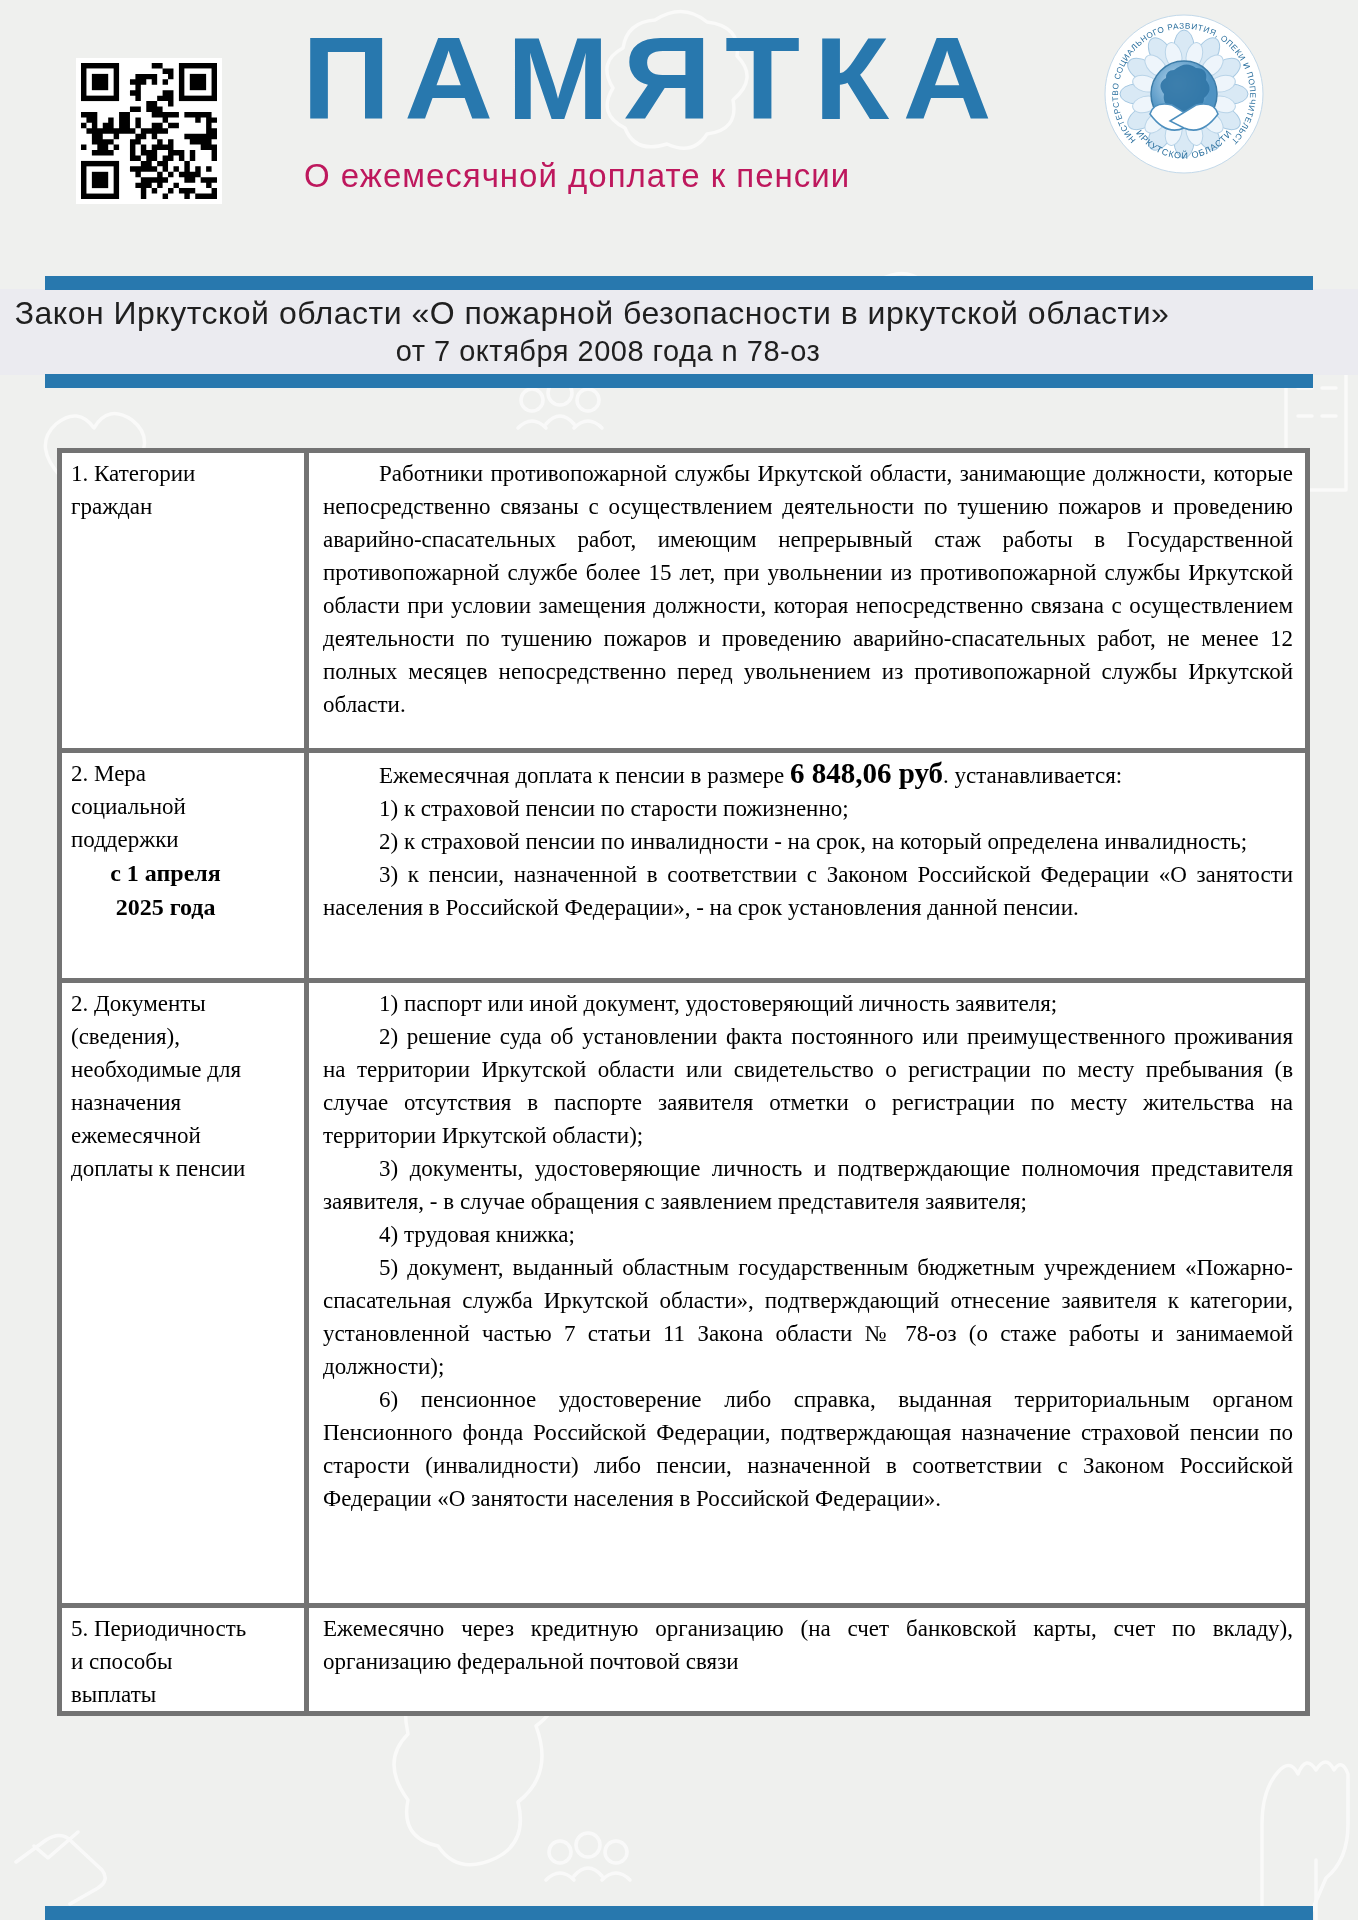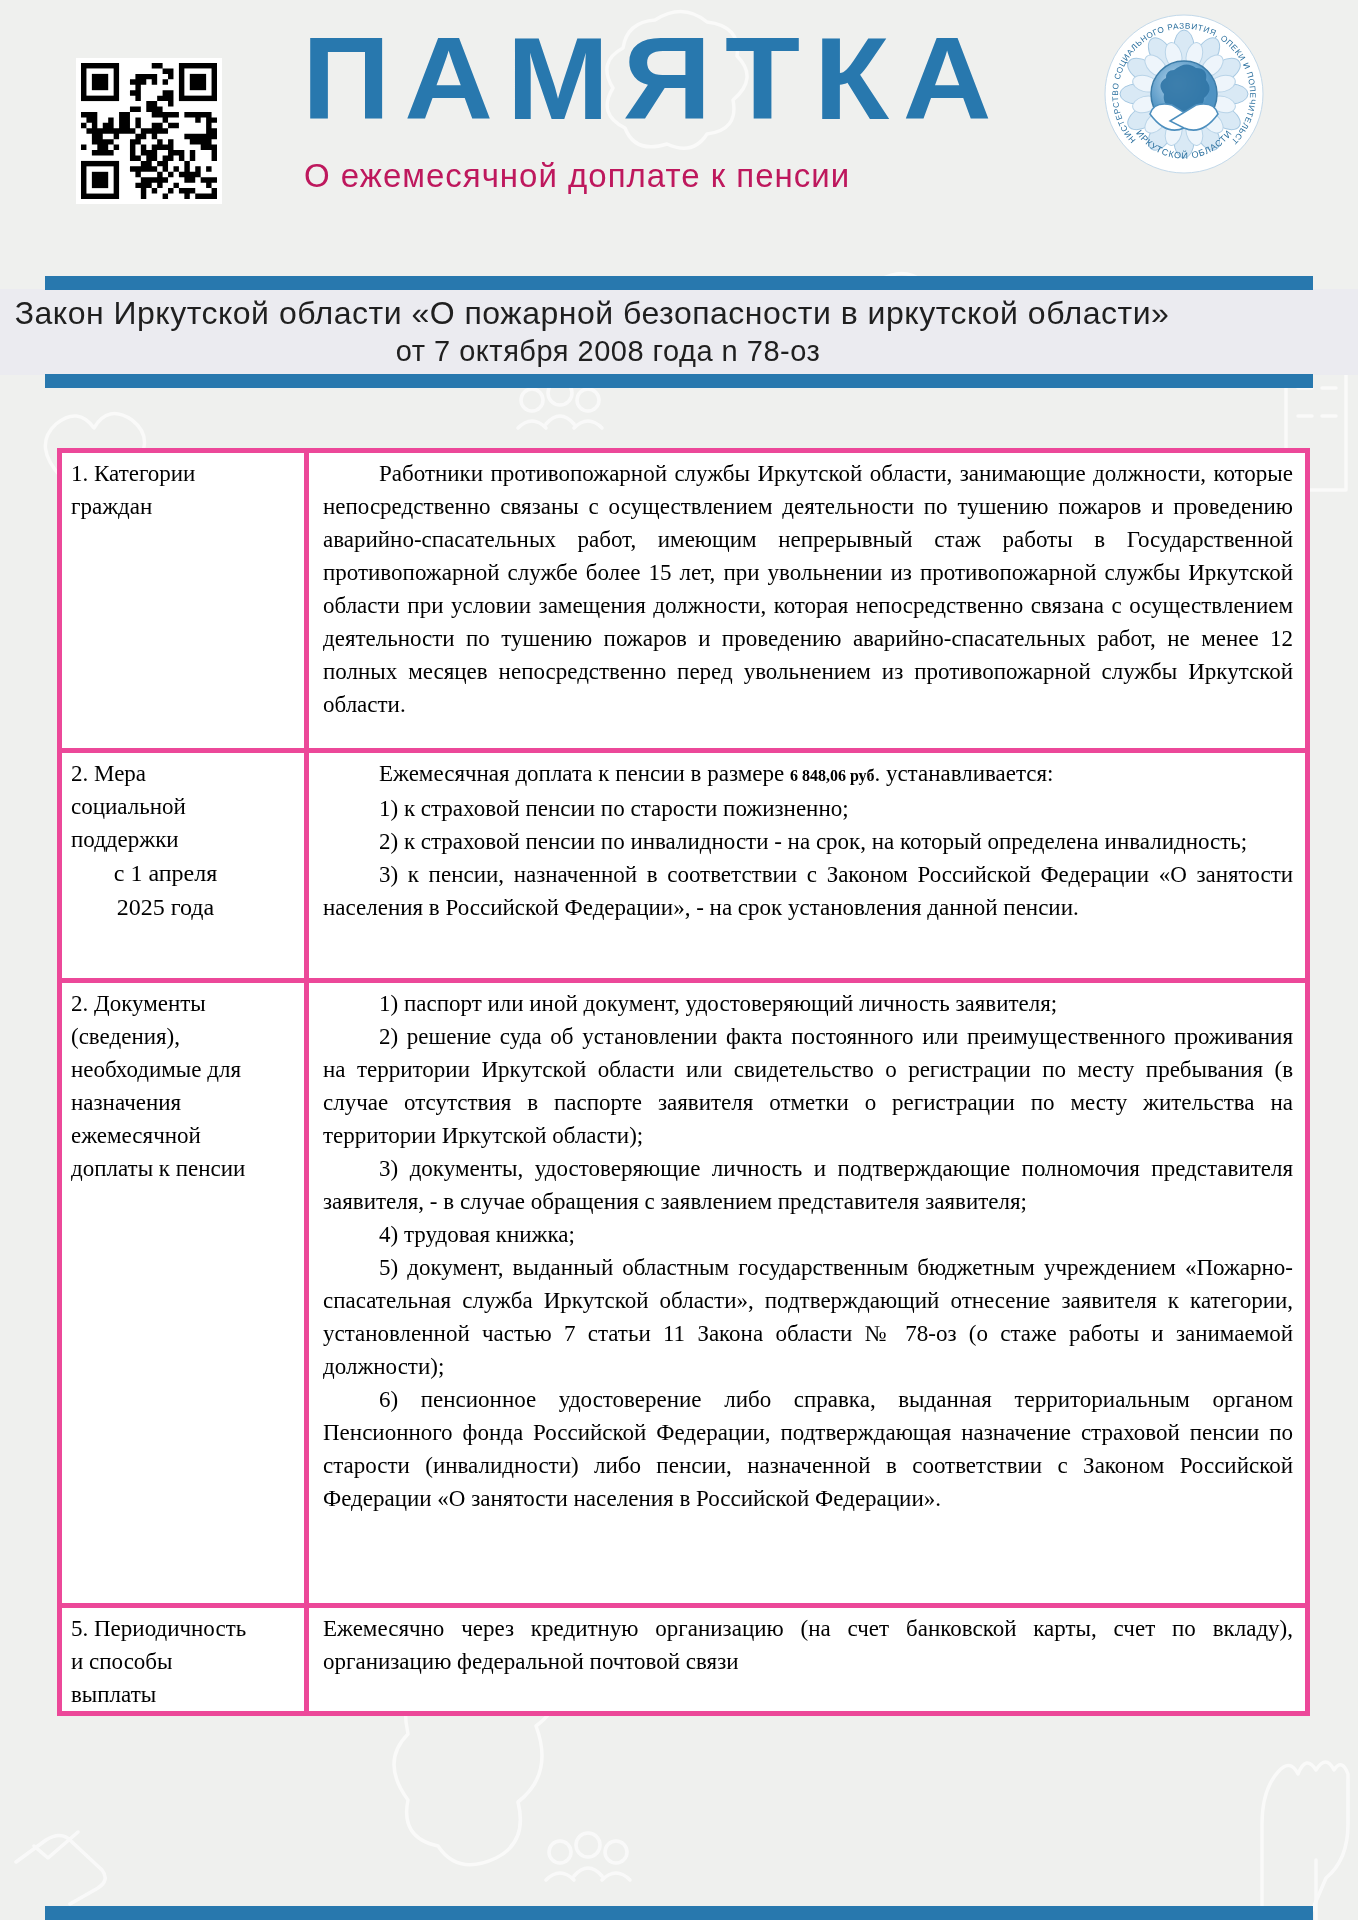--- a/index.html
+++ b/index.html
@@ -51,36 +51,36 @@
   }
   .law-line1{font-size:32px;line-height:40px;letter-spacing:0.5px;}
   .law-line2{font-size:29px;line-height:36px;letter-spacing:0.5px;margin-left:32px;}
 
   
   table.info{
     position:absolute;left:57px;top:448px;width:1253px;
     border-collapse:collapse;background:#ffffff;
     table-layout:fixed;
   }
-  table.info,table.info td{border:5px solid #ec4899;}
+  table.info,table.info td{border:5px solid #737373;}
   td{vertical-align:top;}
   td.lbl{
     width:247px;padding:4px 44px 0 9px;
     font-size:23px;line-height:33px;
   }
   td.val{
     padding:4px 12px 0 14px;
     font-size:23px;line-height:33px;
   }
   .jp{margin:0;text-align:justify;text-align-last:left;}
   .ind{text-indent:56px;}
   .r1{height:300px;} .r2{height:230px;} .r3{height:72px;} .r4{height:625px;} .r5{height:100px;}
   .lbl p{margin:0;}
-  .lbl-bold{margin-top:0;text-align:center;font-weight:normal;font-size:24px;line-height:34px;}
-  b.amount{font-size:16px;}
+  .lbl-bold{margin-top:0;text-align:center;font-weight:bold;font-size:24px;line-height:34px;}
+  b.amount{font-size:29px;}
 </style>
 </head>
 <body>
 
 <div class="page">
 
   <svg class="wm" width="1358" height="1920" viewBox="0 0 1358 1920">
     <g stroke="#ffffff" stroke-width="3.5" fill="none" opacity="0.65" stroke-linejoin="round" stroke-linecap="round">
       <path d="M655,20 q28,-18 52,2 q34,4 30,34 q22,22 -4,44 q6,30 -26,34 q-14,22 -40,10 q-32,10 -42,-16 q-28,-14 -12,-40 q-16,-26 10,-40 q4,-26 32,-28"></path>
       <path d="M62,478 q-30,-32 -6,-54 q22,-18 38,4 q14,-24 38,-8 q26,20 -2,54 l-34,34 z"></path>

